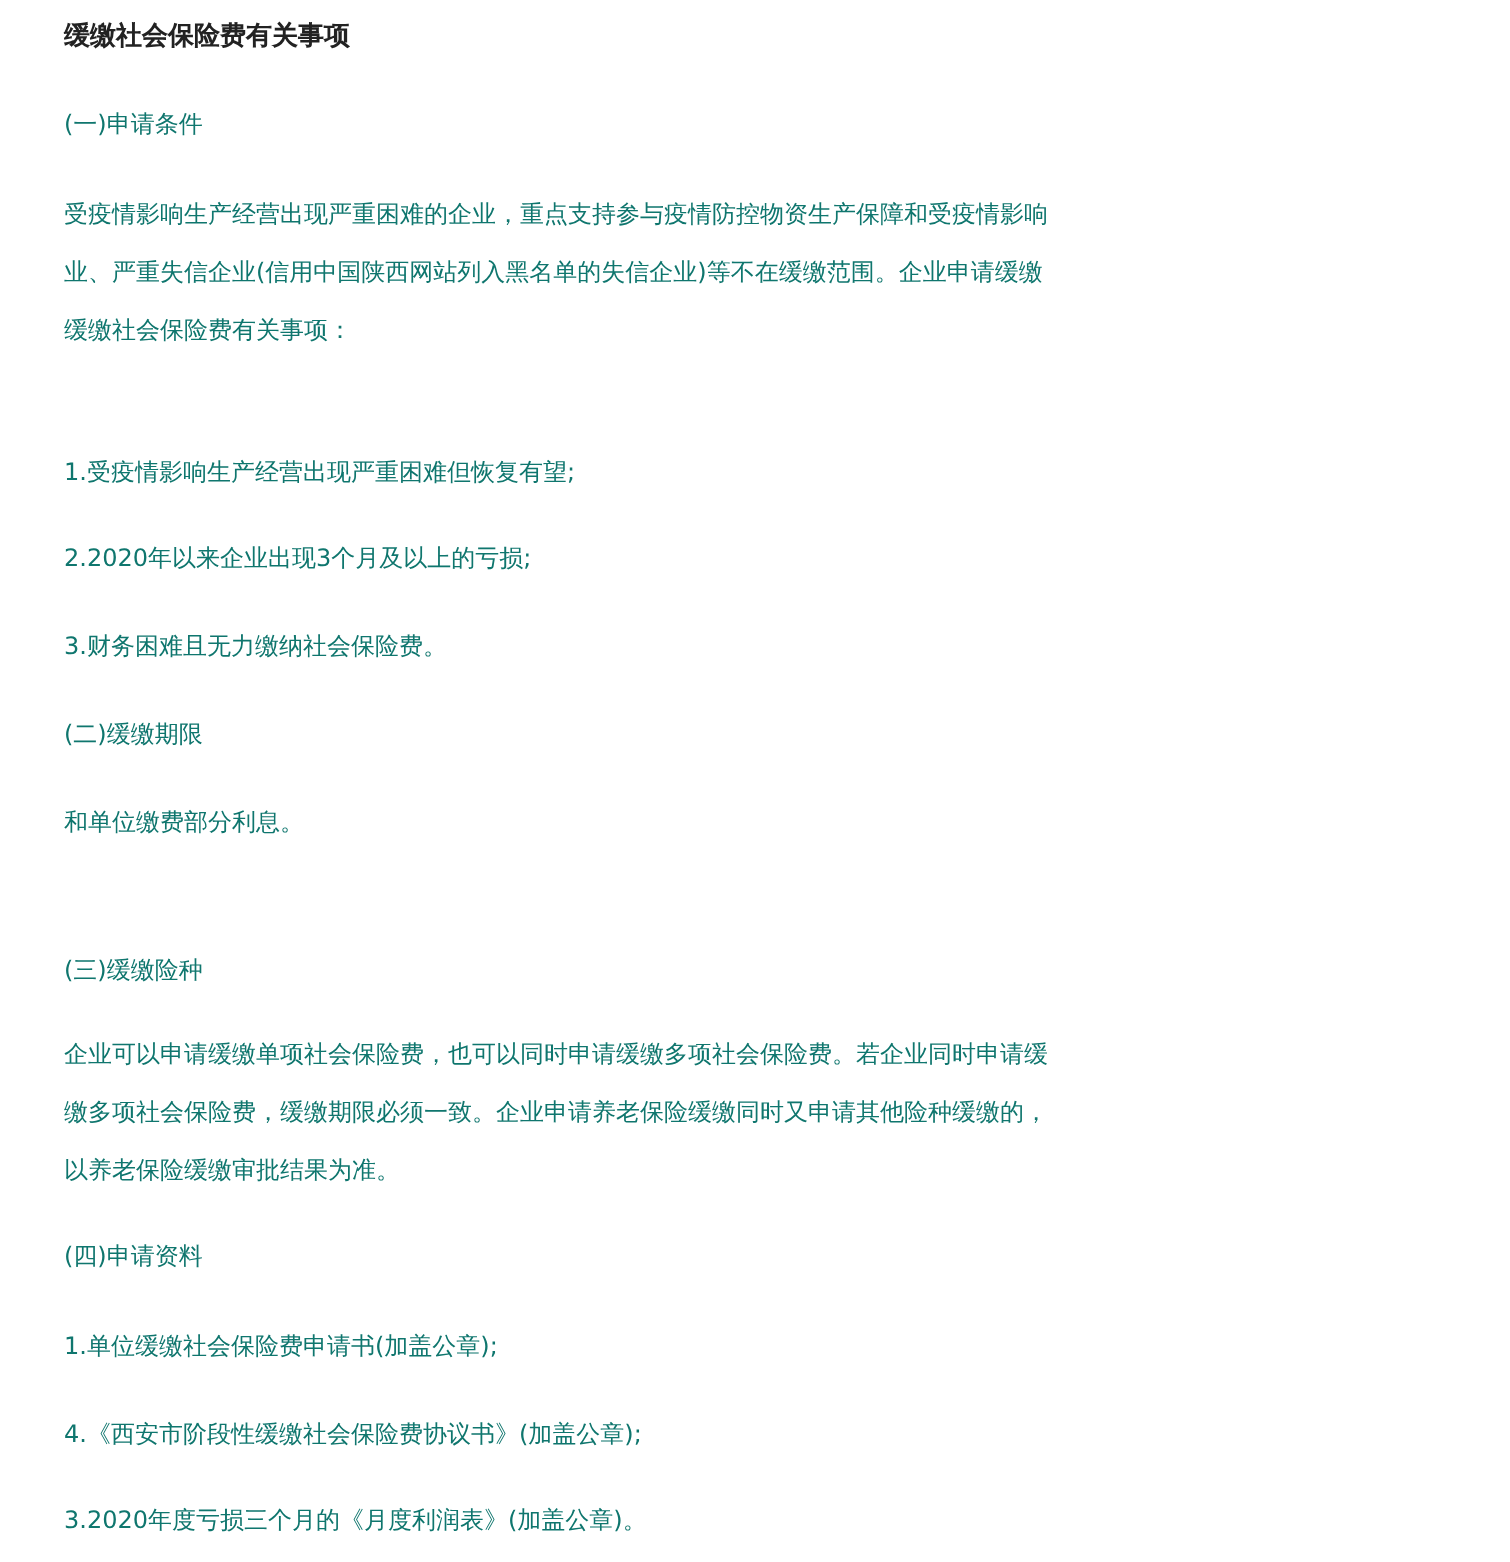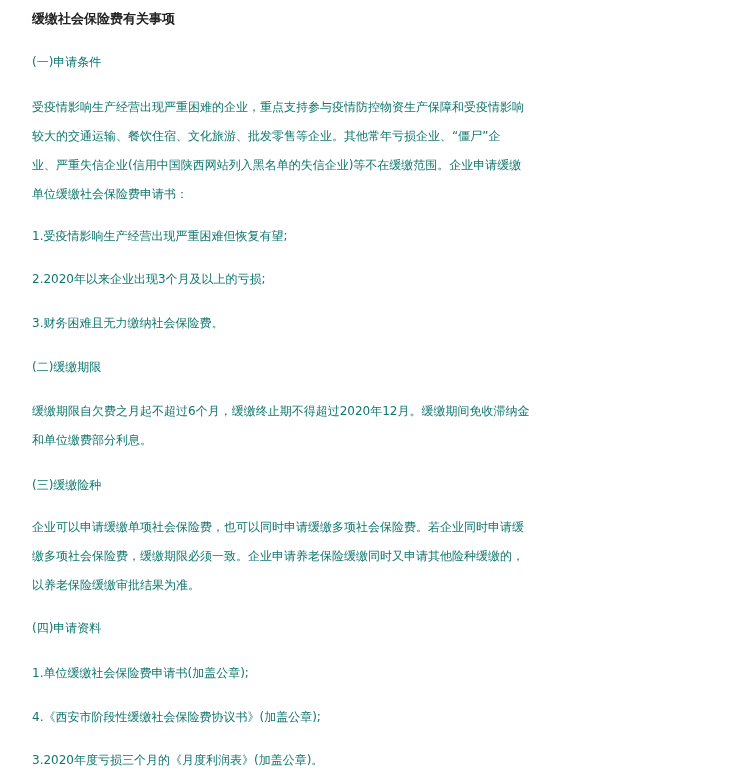--- a/index.html
+++ b/index.html
@@ -44,33 +44,31 @@
 </head>
 <body>
 
 <div class="doc">
   <h1 class="title">缓缴社会保险费有关事项</h1>
 
   <p class="p" style="top:48px;">(一)申请条件</p>
 
   <p class="p" style="top:93px;">
     <span class="line">受疫情影响生产经营出现严重困难的企业，重点支持参与疫情防控物资生产保障和受疫情影响</span>
-    <span class="line">较大的交通运输、餐饮住宿、文化旅游、批发零售等企业。其他常年亏损企业、“僵尸”企</span>
     <span class="line">业、严重失信企业(信用中国陕西网站列入黑名单的失信企业)等不在缓缴范围。企业申请缓缴</span>
-    <span class="line">单位缓缴社会保险费申请书：</span>
+    <span class="line">缓缴社会保险费有关事项：</span>
   </p>
 
   <p class="p" style="top:222px;">1.受疫情影响生产经营出现严重困难但恢复有望;</p>
   <p class="p" style="top:265px;text-align:right;">2.2020年以来企业出现3个月及以上的亏损;</p>
   <p class="p" style="top:309px;">3.财务困难且无力缴纳社会保险费。</p>
 
   <p class="p" style="top:353px;">(二)缓缴期限</p>
 
   <p class="p" style="top:397px;">
-    <span class="line">缓缴期限自欠费之月起不超过6个月，缓缴终止期不得超过2020年12月。缓缴期间免收滞纳金</span>
     <span class="line">和单位缴费部分利息。</span>
   </p>
 
   <p class="p" style="top:471px;">(三)缓缴险种</p>
 
   <p class="p" style="top:513px;">
     <span class="line">企业可以申请缓缴单项社会保险费，也可以同时申请缓缴多项社会保险费。若企业同时申请缓</span>
     <span class="line">缴多项社会保险费，缓缴期限必须一致。企业申请养老保险缓缴同时又申请其他险种缓缴的，</span>
     <span class="line">以养老保险缓缴审批结果为准。</span>
   </p>

